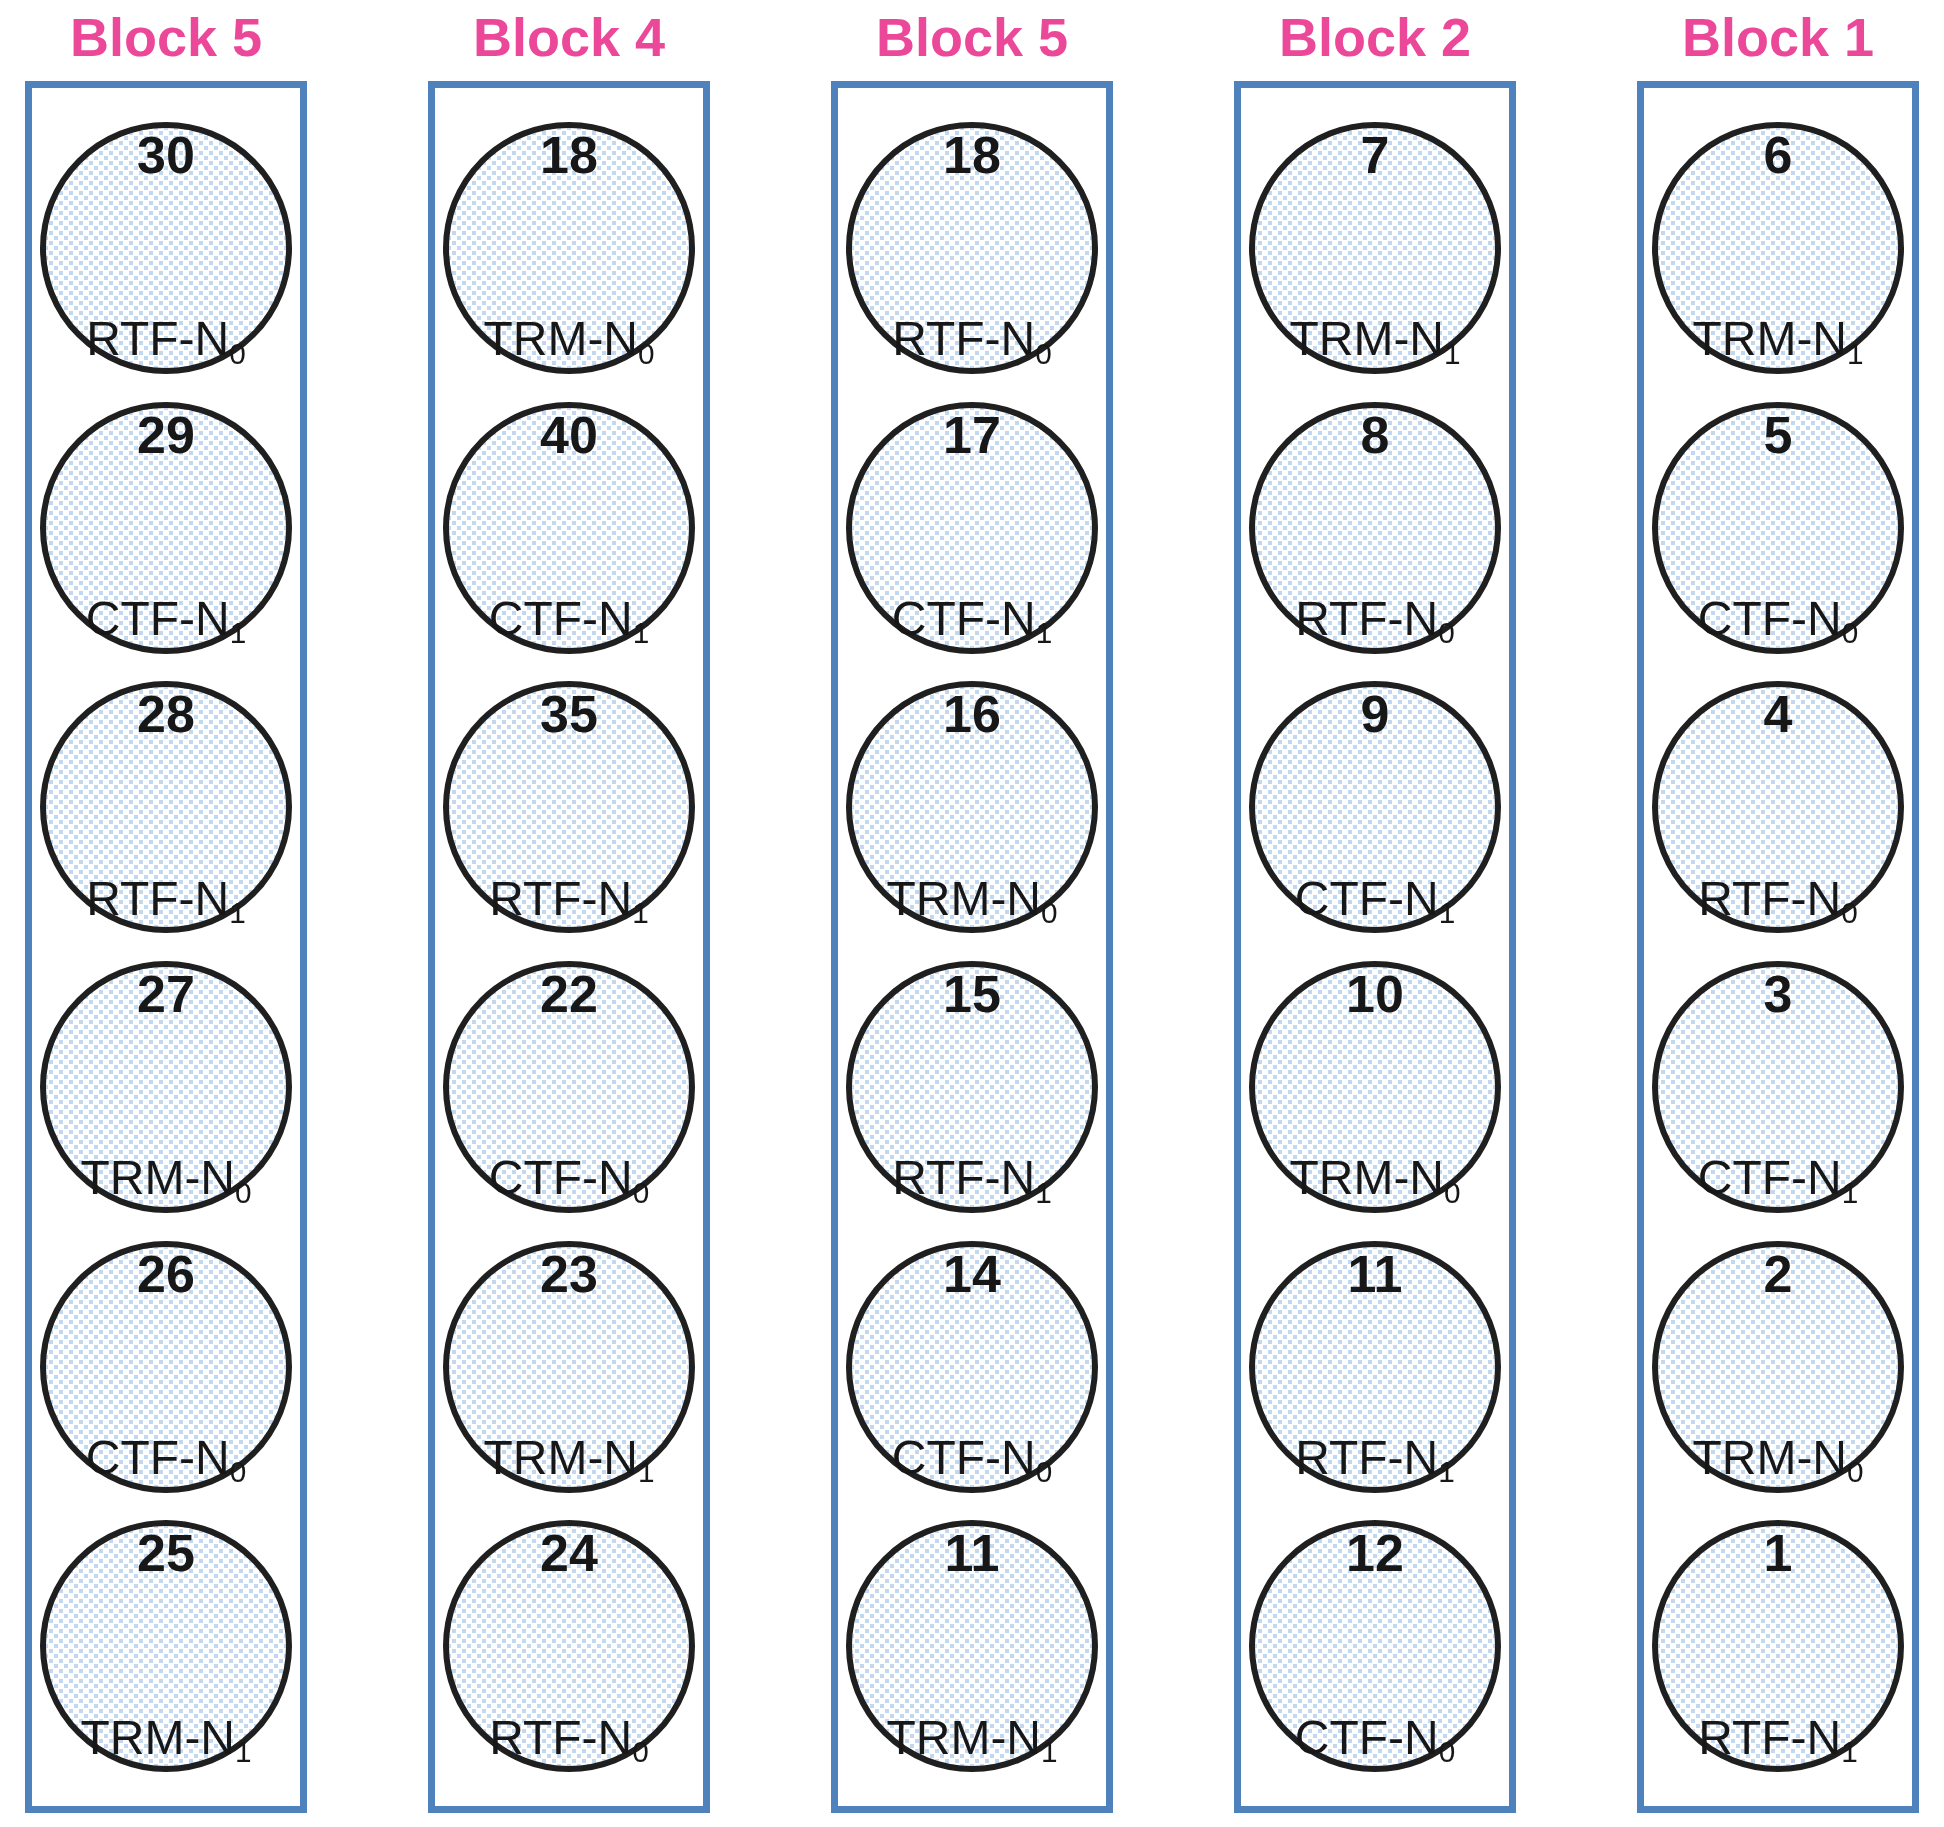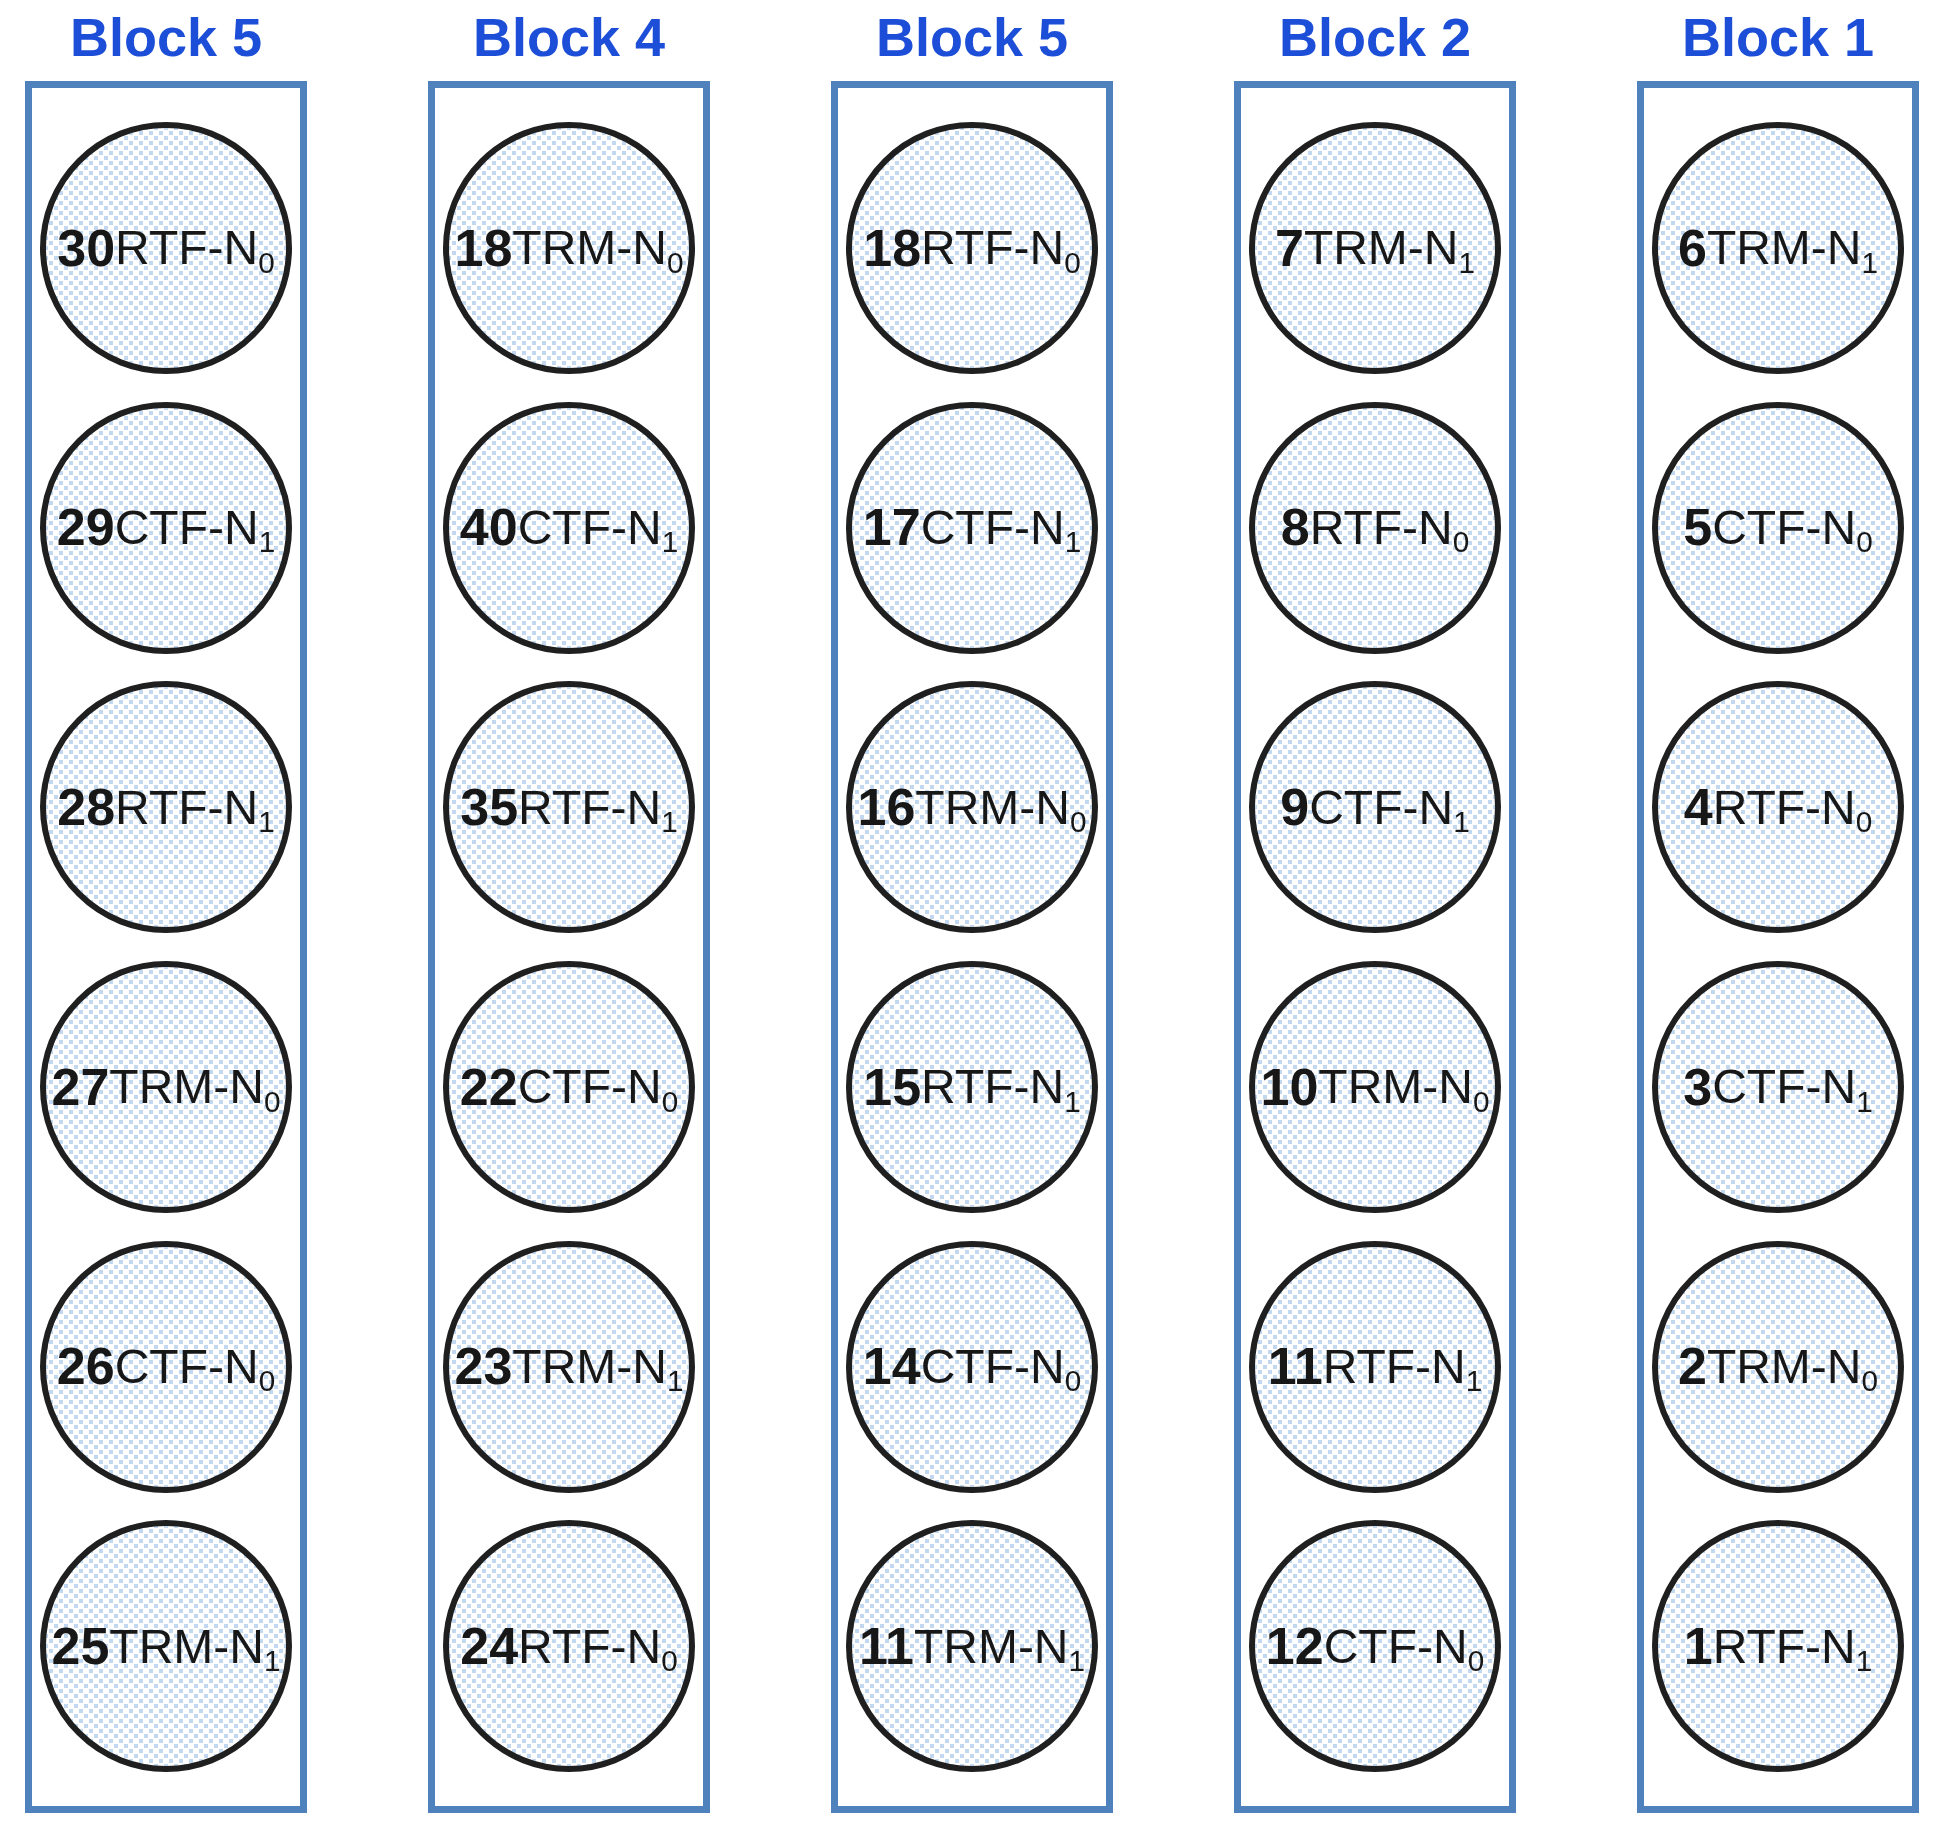--- a/index.html
+++ b/index.html
@@ -24,21 +24,21 @@
   .column {
     display: flex;
     flex-direction: column;
     align-items: center;
     width: 282px;
     height: 100%;
   }
   .block-title {
     font-size: 54px;
     font-weight: bold;
-    color: #1d4ed8;
+    color: #ec4899;
     line-height: 1.1;
     margin-bottom: 14px;
     white-space: nowrap;
   }
   .block-box {
     box-sizing: border-box;
     border: 7px solid #4f81bd;
     width: 100%;
     flex: 1;
     display: flex;
@@ -48,22 +48,22 @@
     padding: 6px 0;
     background: #ffffff;
   }
   .plot {
     box-sizing: border-box;
     width: 252px;
     height: 252px;
     border-radius: 50%;
     border: 6px solid #1f1f1f;
     display: flex;
-    flex-direction: row;
-    justify-content: center;
+    flex-direction: column;
+    justify-content: space-between;
     align-items: center;
     background-color: #ffffff;
     background-image:
       radial-gradient(#c2d8f0 34%, rgba(0,0,0,0) 35%),
       radial-gradient(#c2d8f0 34%, rgba(0,0,0,0) 35%);
     background-size: 10px 10px;
     background-position: 0 0, 5px 5px;
   }
   .plot-number {
     font-size: 52px;

